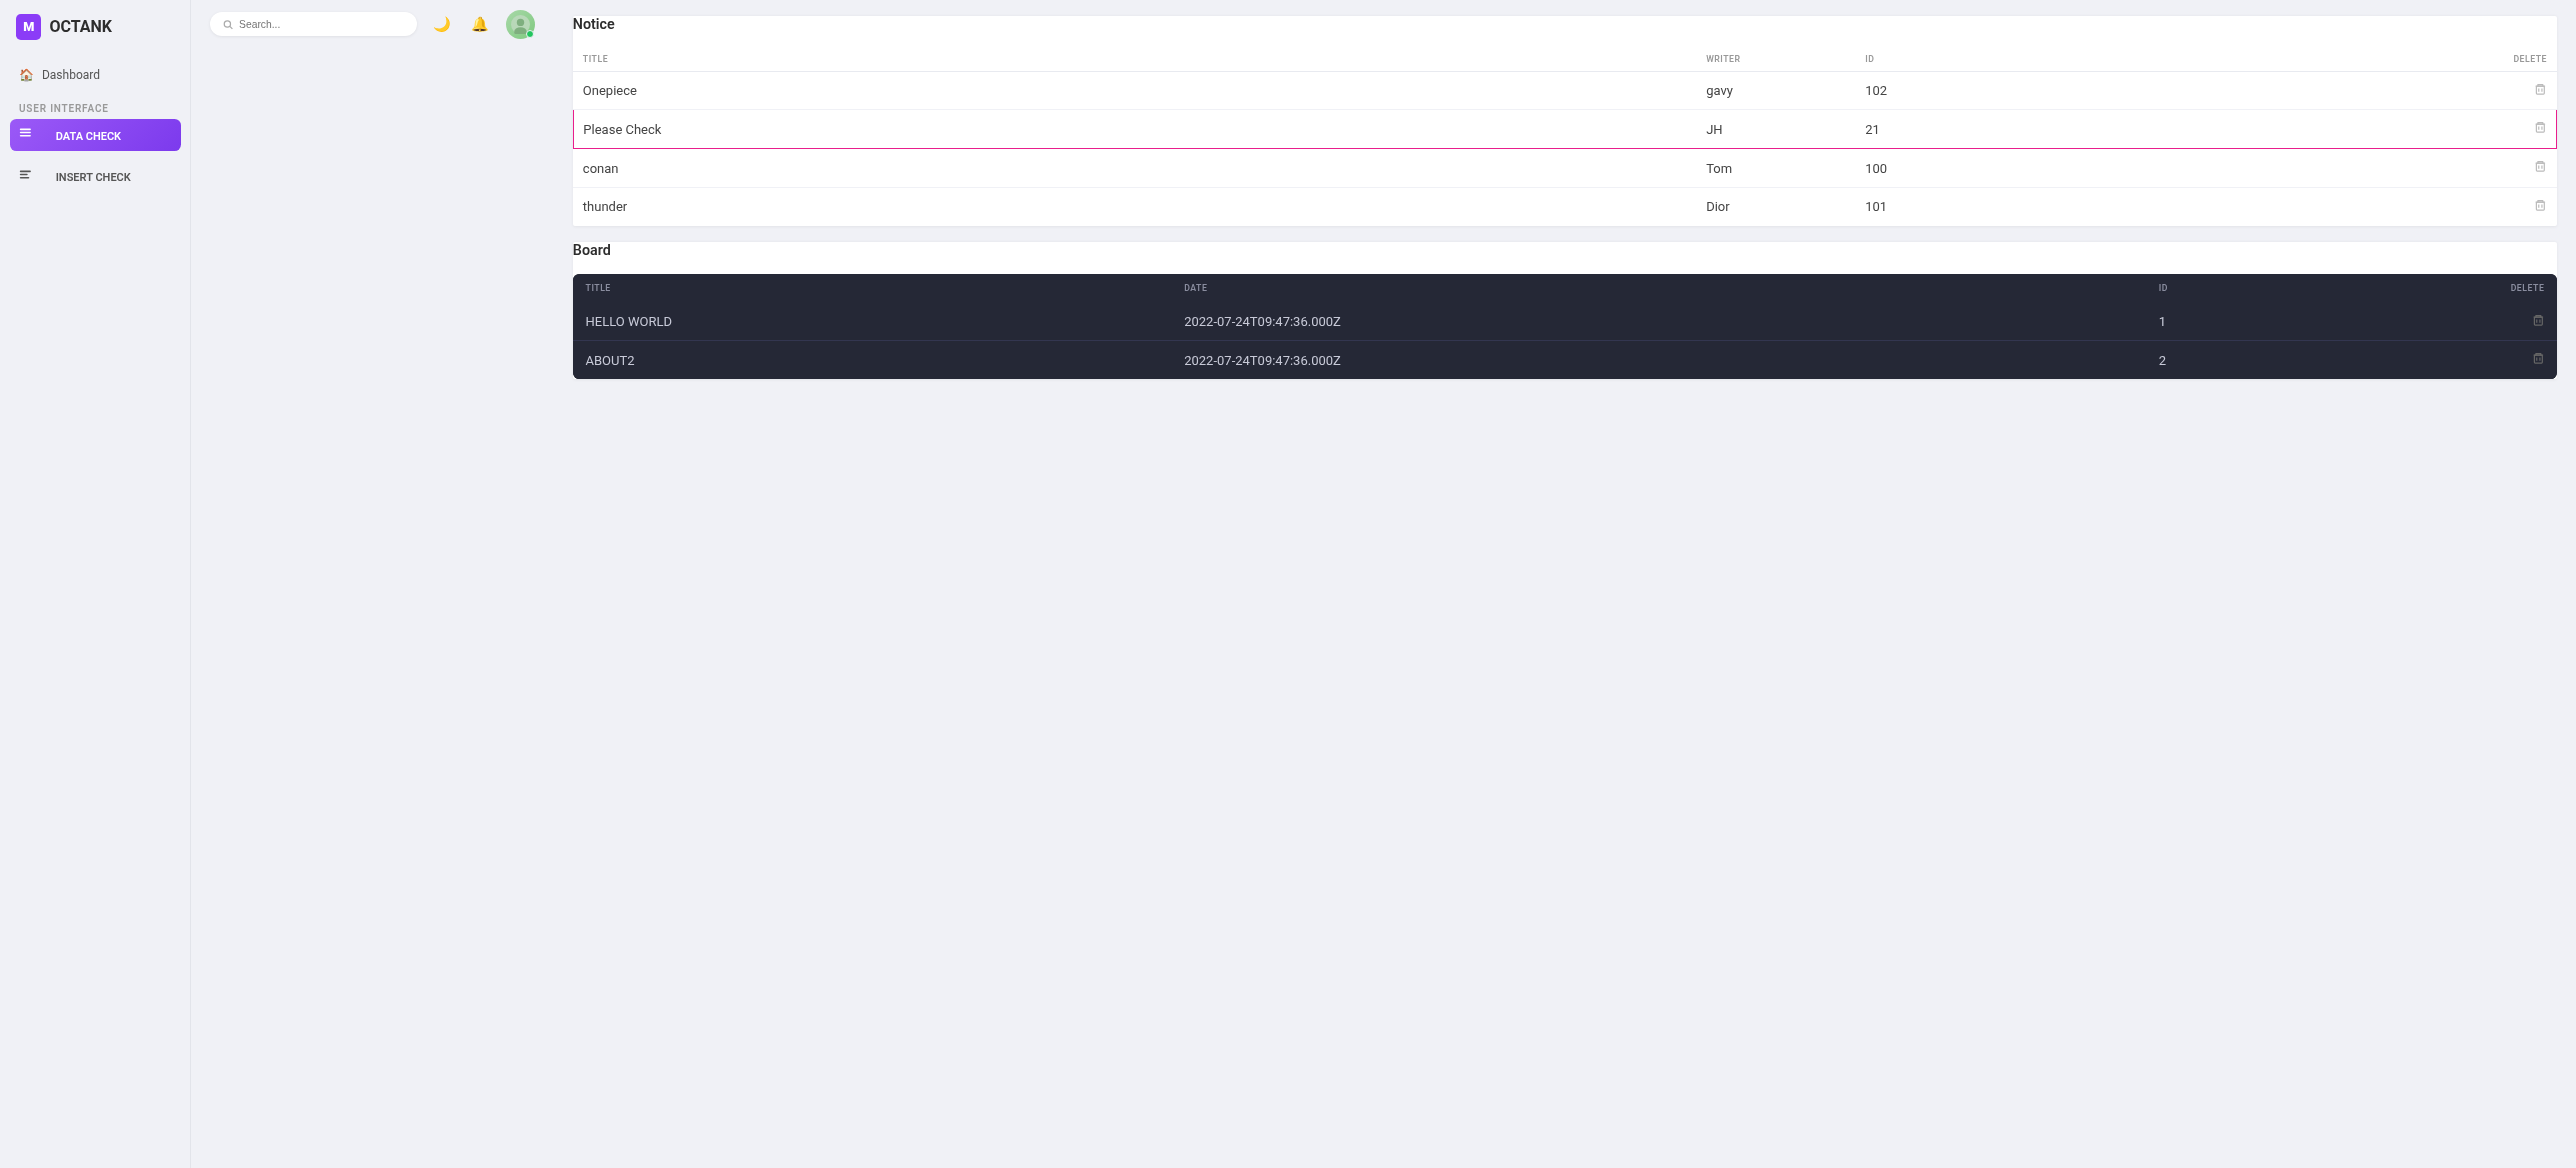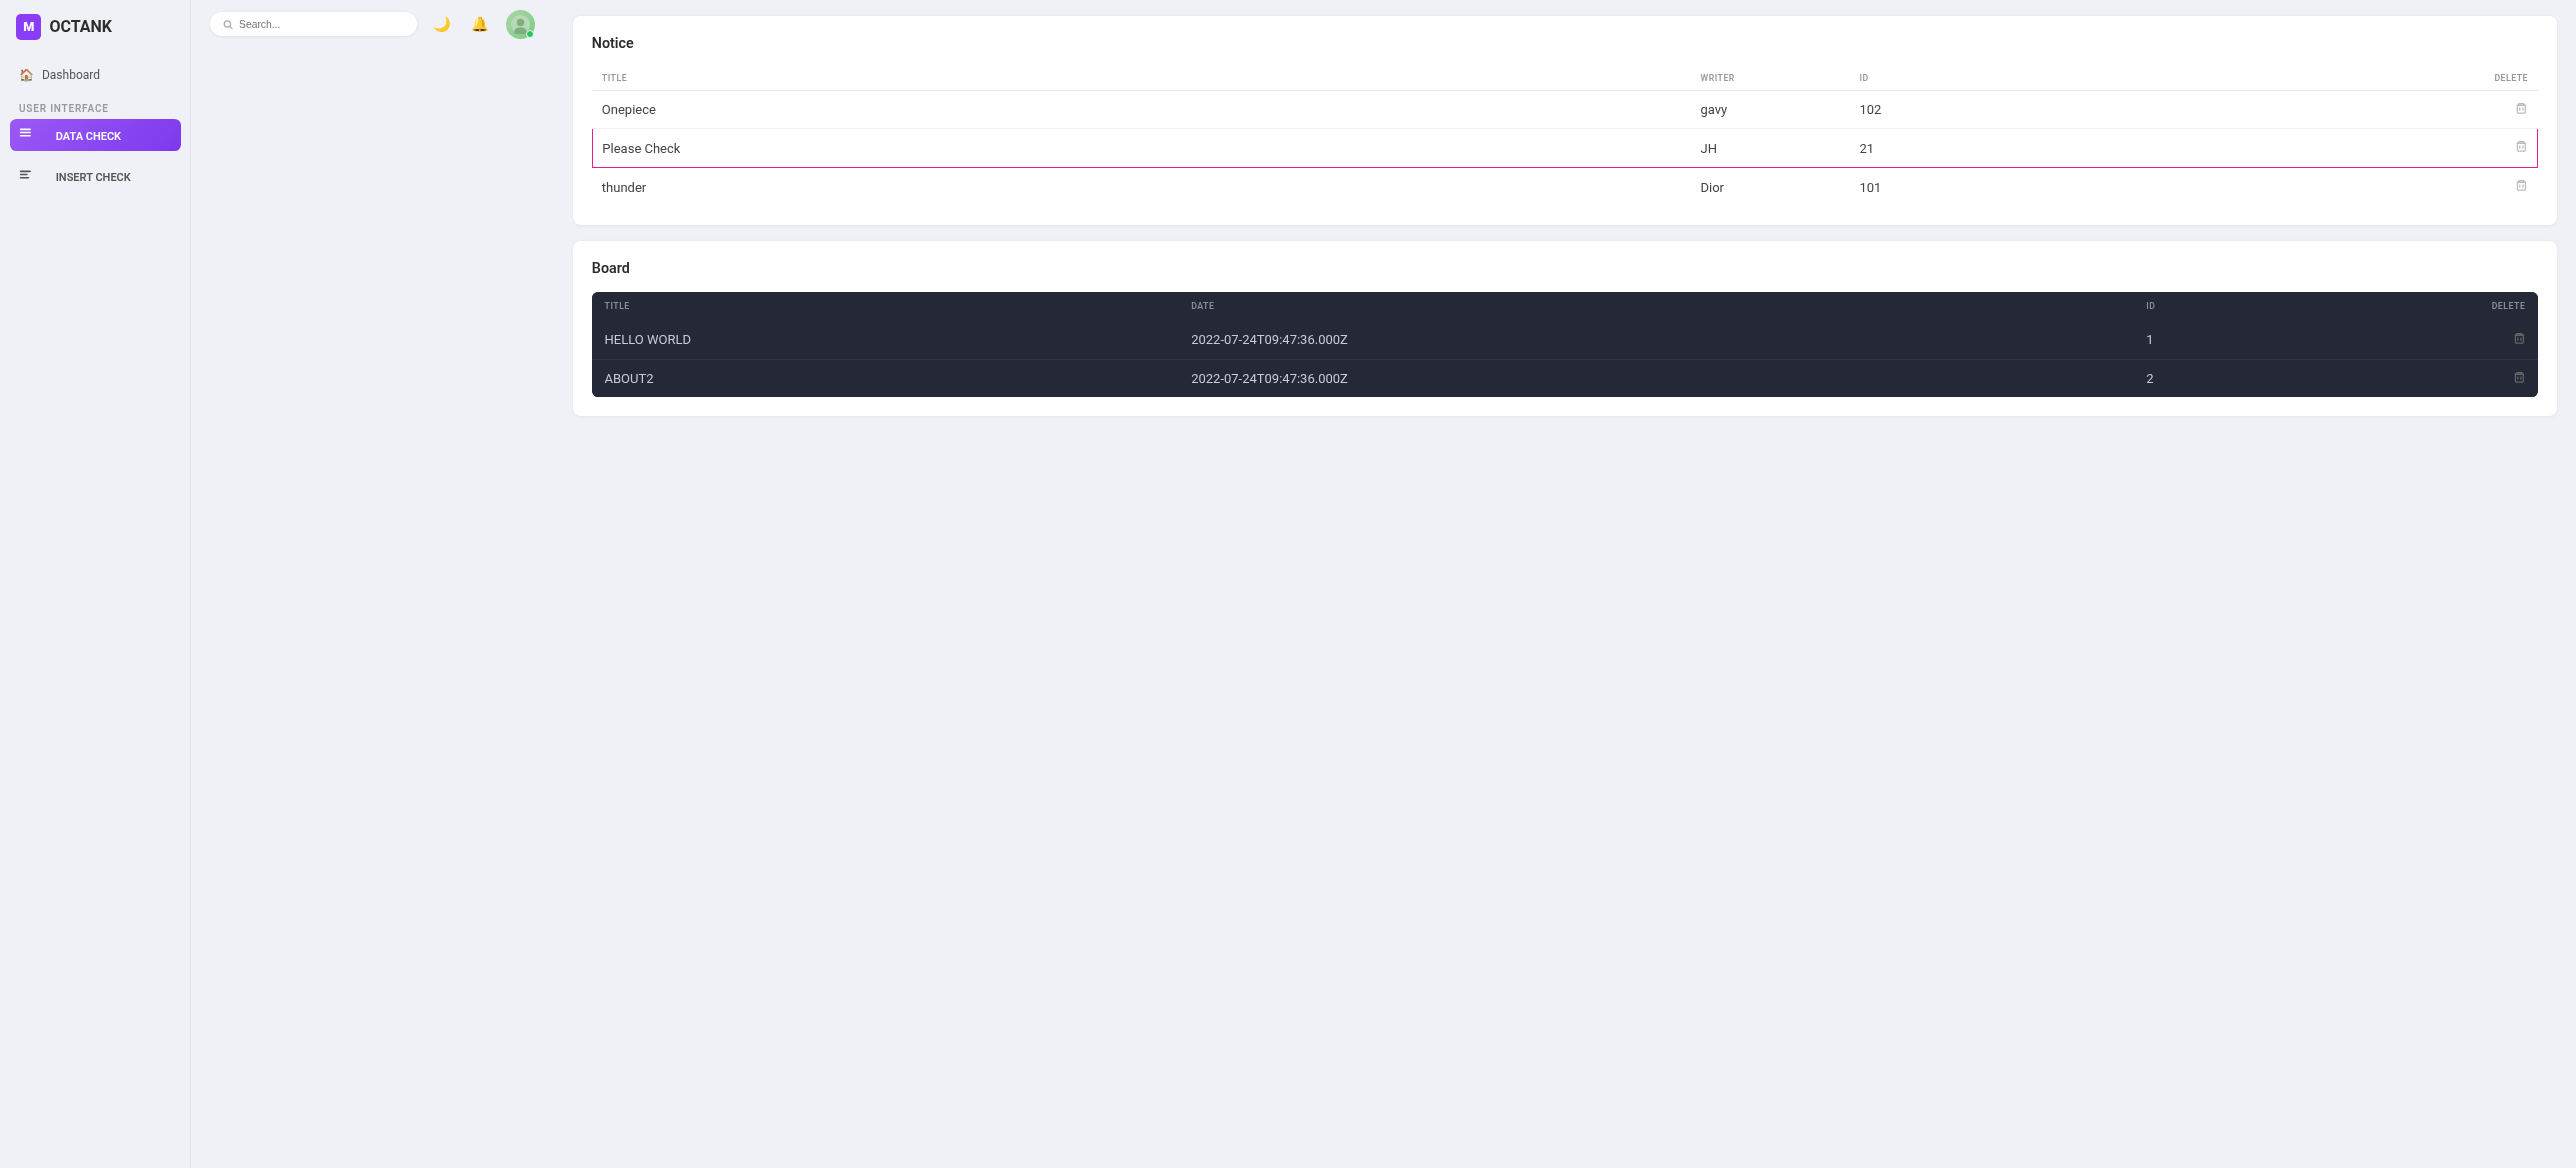--- a/index.html
+++ b/index.html
@@ -167,22 +167,21 @@
 
     
     .content {
       flex: 1;
       padding: 16px 19px;
       overflow-y: auto;
     }
 
     .card {
       background: white;
-      border-radius: 8px;
-      padding: 19px;
+      border-radius: 2px;
       margin-bottom: 16px;
       box-shadow: 0 0.8px 3.2px rgba(0,0,0,0.06);
     }
 
     .card-title {
       font-size: 14.3px;
       font-weight: 600;
       color: #2d2d2d;
       margin-bottom: 16px;
     }
@@ -409,20 +408,36 @@
           <polyline points="2,4 14,4"></polyline>
           <path d="M5,4V2h6v2"></path>
           <rect x="3" y="4" width="10" height="10" rx="1"></rect>
           <line x1="6" y1="7" x2="6" y2="11"></line>
           <line x1="10" y1="7" x2="10" y2="11"></line>
         </svg>
       </span>
     </td>
   </tr>
               <tr>
+    <td>conan</td>
+    <td class="col-writer">Tom</td>
+    <td class="col-id">100</td>
+    <td class="col-delete">
+      <span class="trash-icon">
+        <svg width="12.7" height="12.7" viewBox="0 0 16 16" fill="none" stroke="#bbb" stroke-width="1.5">
+          <polyline points="2,4 14,4"></polyline>
+          <path d="M5,4V2h6v2"></path>
+          <rect x="3" y="4" width="10" height="10" rx="1"></rect>
+          <line x1="6" y1="7" x2="6" y2="11"></line>
+          <line x1="10" y1="7" x2="10" y2="11"></line>
+        </svg>
+      </span>
+    </td>
+  </tr>
+              <tr>
     <td>thunder</td>
     <td class="col-writer">Dior</td>
     <td class="col-id">101</td>
     <td class="col-delete">
       <span class="trash-icon">
         <svg width="12.7" height="12.7" viewBox="0 0 16 16" fill="none" stroke="#bbb" stroke-width="1.5">
           <polyline points="2,4 14,4"></polyline>
           <path d="M5,4V2h6v2"></path>
           <rect x="3" y="4" width="10" height="10" rx="1"></rect>
           <line x1="6" y1="7" x2="6" y2="11"></line>

